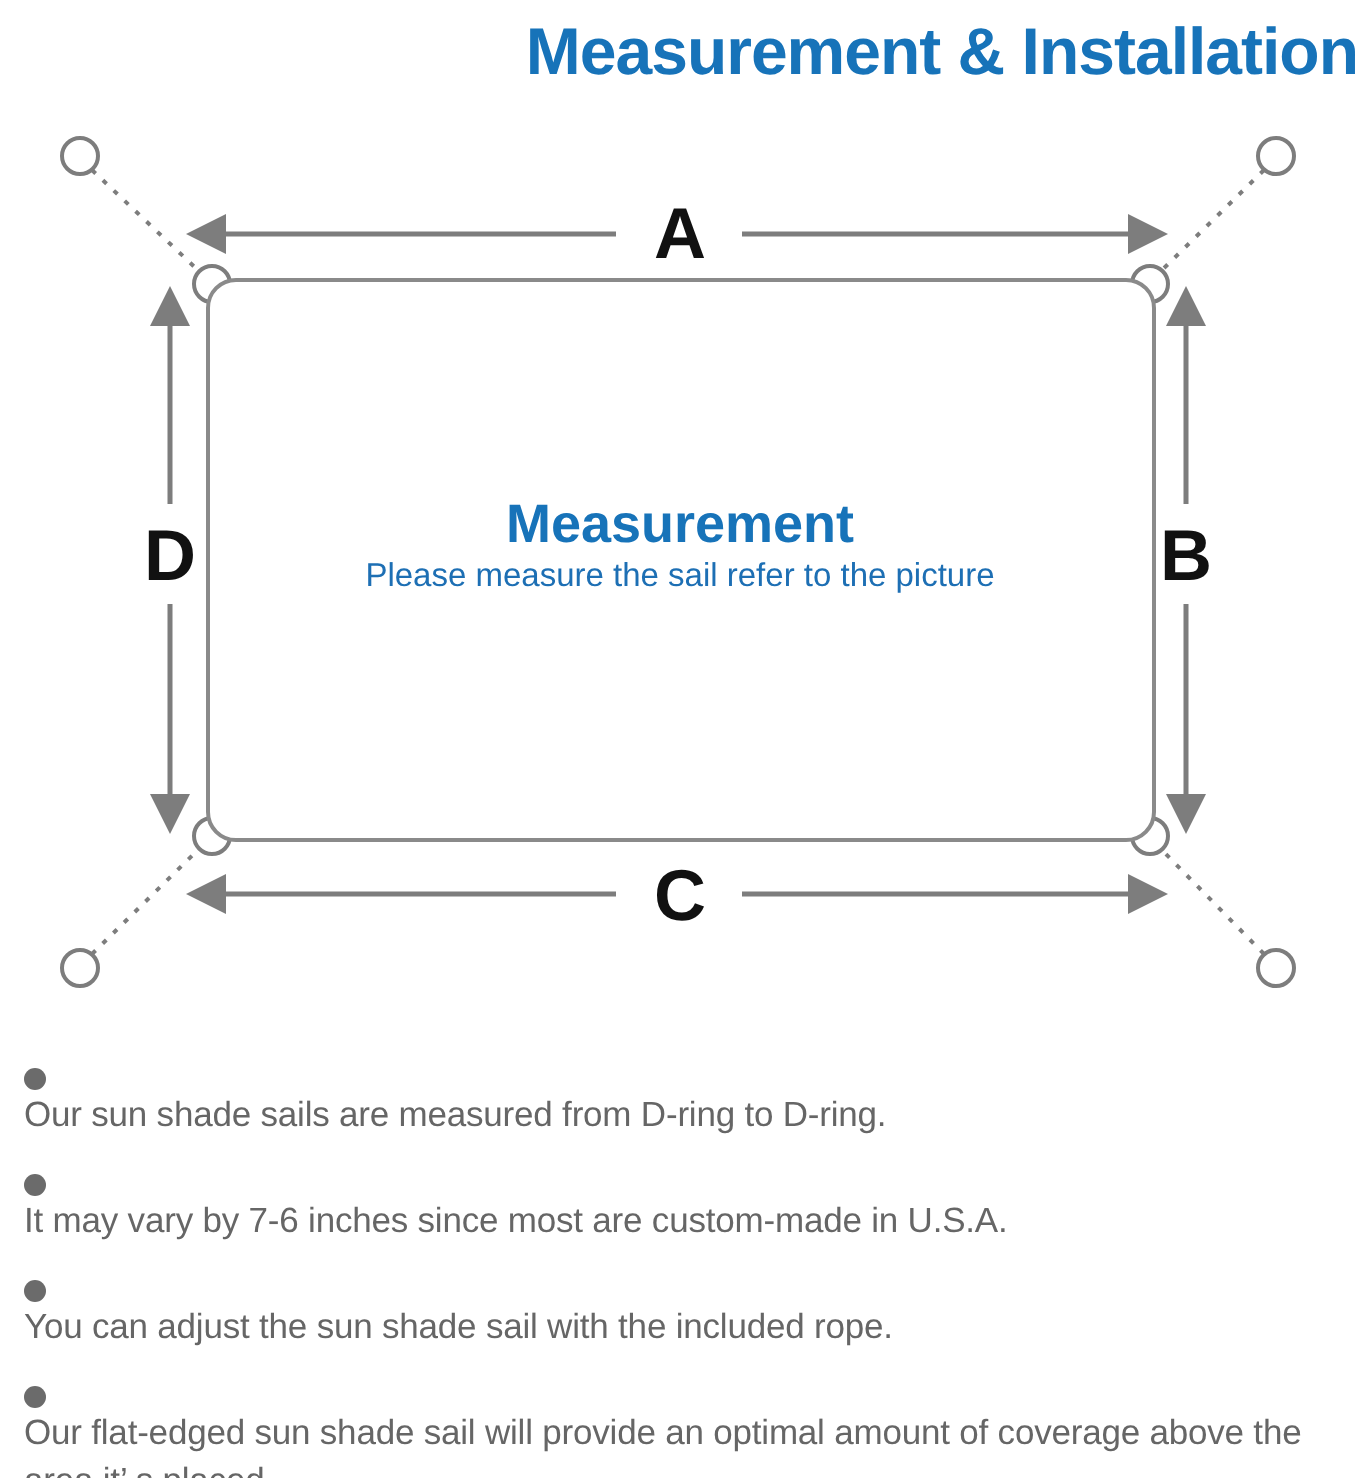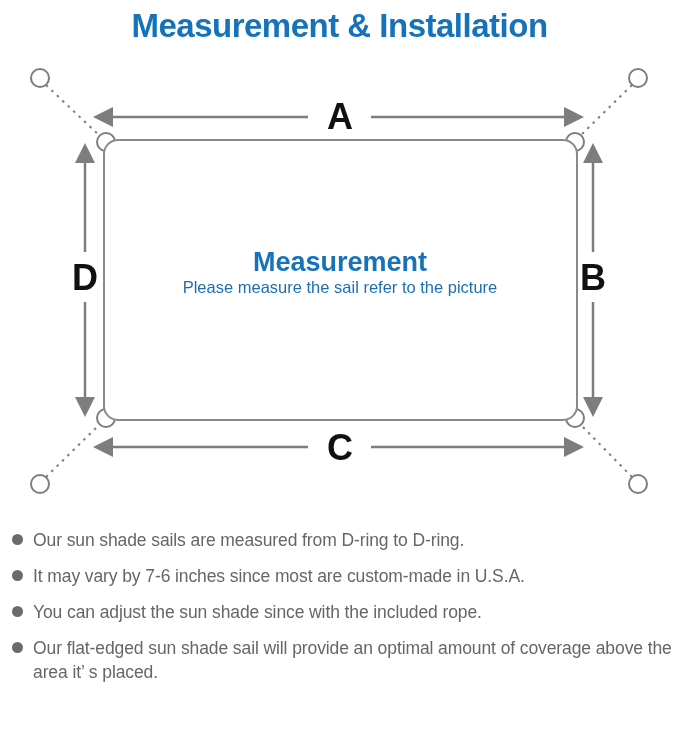--- a/index.html
+++ b/index.html
@@ -16,21 +16,21 @@
   .page {
     position: relative;
     width: 679px;
     height: 739px;
     background: #ffffff;
   }
   .title {
     margin: 0;
     padding-top: 3px;
     height: 52px;
-    text-align: center;
+    text-align: right;
     font-size: 33px;
     font-weight: bold;
     letter-spacing: -0.5px;
     color: #1773b9;
     line-height: 46px;
   }
   .diagram-svg {
     display: block;
     width: 679px;
     height: 460px;
@@ -41,20 +41,21 @@
     padding: 0 2px 0 12px;
   }
   .notes li {
     display: flex;
     align-items: flex-start;
     margin-bottom: 12px;
     font-size: 17.5px;
     line-height: 24px;
     color: #666666;
     letter-spacing: -0.1px;
+    flex-direction: column;
   }
   .dot {
     flex: 0 0 auto;
     width: 11px;
     height: 11px;
     border-radius: 50%;
     background: #6b6b6b;
     margin: 6px 10px 0 0;
   }
   .svg-side-label {
@@ -136,21 +137,21 @@
     <li>
       <span class="dot"></span>
       <span>Our sun shade sails are measured from D-ring to D-ring.</span>
     </li>
     <li>
       <span class="dot"></span>
       <span>It may vary by 7-6 inches since most are custom-made in U.S.A.</span>
     </li>
     <li>
       <span class="dot"></span>
-      <span>You can adjust the sun shade since with the included rope.</span>
+      <span>You can adjust the sun shade sail with the included rope.</span>
     </li>
     <li>
       <span class="dot"></span>
       <span>Our flat-edged sun shade sail will provide an optimal amount of coverage above the area it’ s placed.</span>
     </li>
   </ul>
 
 </div>
 
 </body></html>

